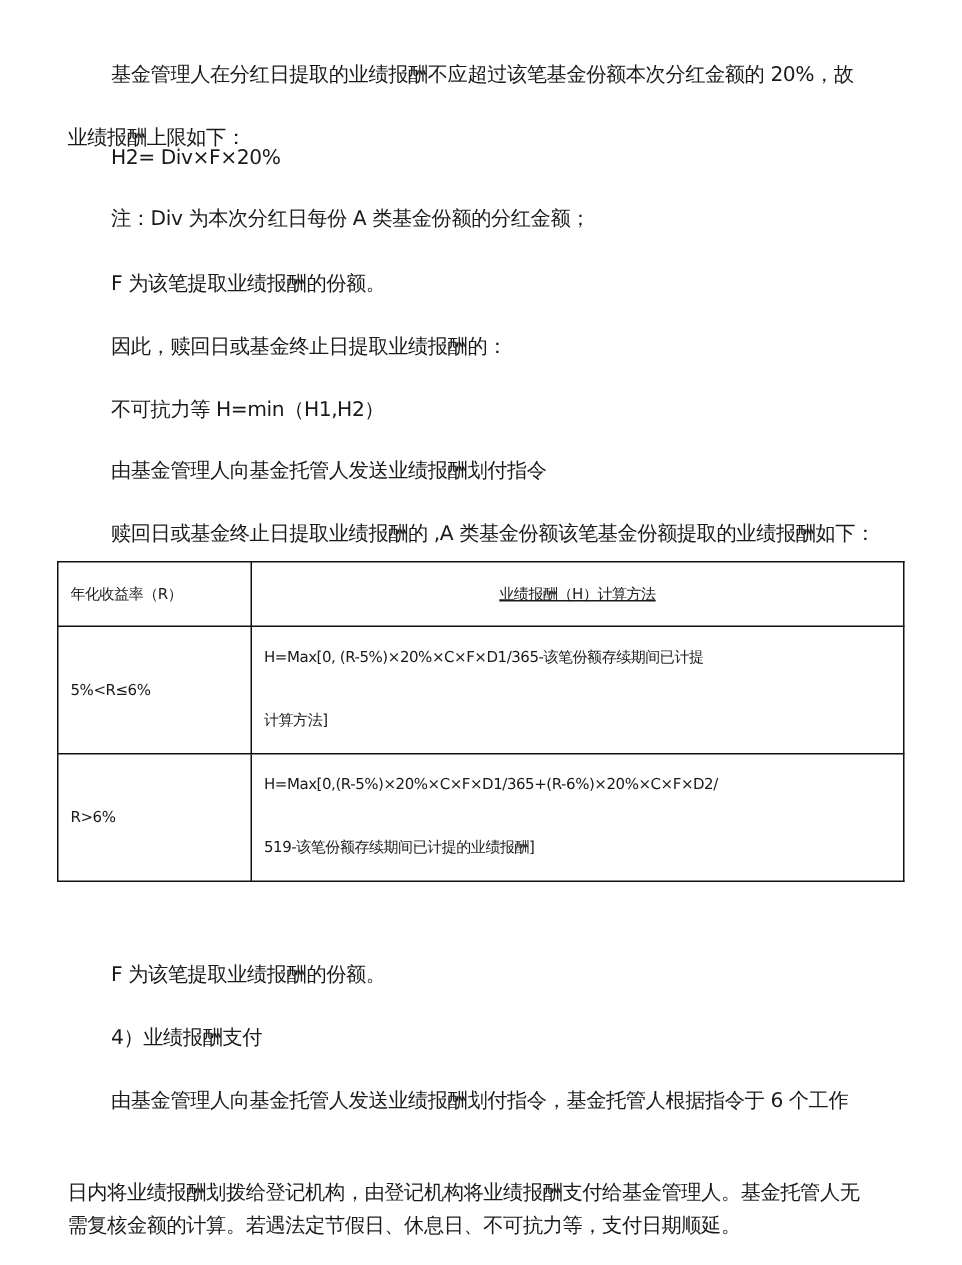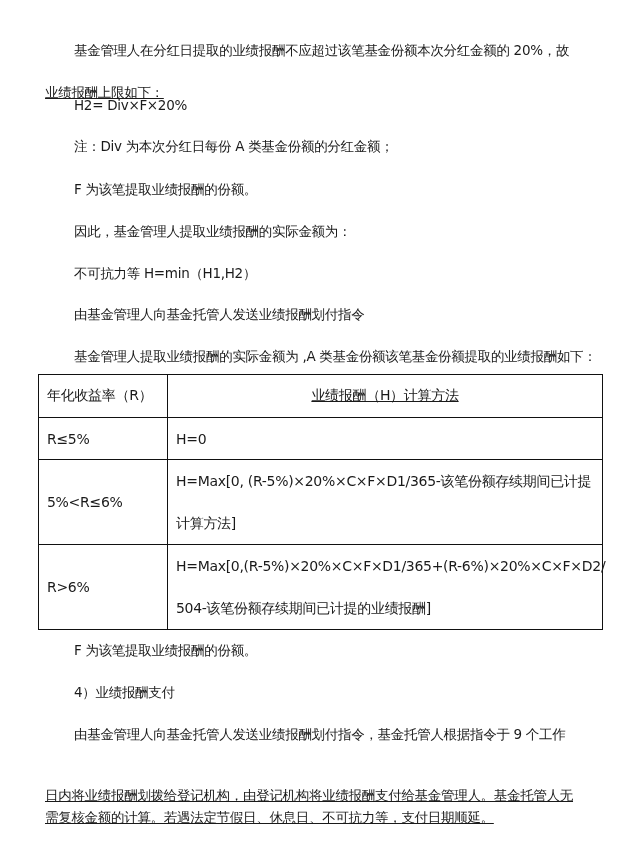--- a/index.html
+++ b/index.html
@@ -3,75 +3,71 @@
 <meta charset="utf-8">
 <style>
   html, body { margin: 0; padding: 0; background: #ffffff; }
   body {
     width: 641px; height: 843px; position: relative; overflow: hidden;
     font-family: "DejaVu Sans", "Liberation Sans", sans-serif;
     font-size: 13.5px; color: #1a1a1a;
   }
   .line { position: absolute; white-space: nowrap; line-height: 18px; letter-spacing: -0.3px; }
   .ind { left: 74px; }
-  .noind { left: 45px; text-decoration: underline; }
+  .noind { left: 45px; }
   table.fee {
     position: absolute; left: 38px; top: 374px; width: 565px;
     border-collapse: collapse; table-layout: fixed;
   }
   table.fee td {
     border: 1.5px solid #111; padding: 0 0 0 8px; vertical-align: middle;
-    font-size: 14px; letter-spacing: -0.3px; white-space: nowrap;
+    font-size: 10px; letter-spacing: -0.3px; white-space: nowrap;
   }
   table.fee td.c1 { width: 120px; }
   table.fee tr.h td { height: 42px; }
   table.fee tr.r1 td { height: 41px; }
   table.fee tr.r2 td, table.fee tr.r3 td { height: 82px; }
   table.fee td.center { text-align: center; padding: 0; text-decoration: underline; }
   .two { line-height: 42px; }
 </style>
 </head>
 <body>
 
 <div>
   <div class="line ind" style="top:41px">基金管理人在分红日提取的业绩报酬不应超过该笔基金份额本次分红金额的 20%，故</div>
   <div class="line noind" style="top:83px">业绩报酬上限如下：</div>
   <div class="line ind" style="top:96px; top:96px;">H2= Div×F×20%</div>
   <div class="line ind" style="top:137px">注：Div 为本次分红日每份 A 类基金份额的分红金额；</div>
   <div class="line ind" style="top:180px">F 为该笔提取业绩报酬的份额。</div>
-  <div class="line ind" style="top:222px">因此，基金管理人提取业绩报酬的实际金额为：</div>
+  <div class="line ind" style="top:222px">因此，赎回日或基金终止日提取业绩报酬的：</div>
   <div class="line ind" style="top:264px">不可抗力等 H=min（H1,H2）</div>
   <div class="line ind" style="top:305px">由基金管理人向基金托管人发送业绩报酬划付指令</div>
-  <div class="line ind" style="top:347px">基金管理人提取业绩报酬的实际金额为 ,A 类基金份额该笔基金份额提取的业绩报酬如下：</div>
+  <div class="line ind" style="top:347px">赎回日或基金终止日提取业绩报酬的 ,A 类基金份额该笔基金份额提取的业绩报酬如下：</div>
 
   <table class="fee">
     <tbody>
         <tr class="h">
       <td class="c1">年化收益率（R）</td>
       <td class="center">业绩报酬（H）计算方法</td>
-    </tr>
-    <tr class="r1">
-      <td class="c1">R≤5%</td>
-      <td><span>H=0</span></td>
     </tr>
     <tr class="r2">
       <td class="c1">5%&lt;R≤6%</td>
       <td class="two">
         <div>H=Max[0, (R-5%)×20%×C×F×D1/365-该笔份额存续期间已计提</div>
         <div>计算方法]</div>
       </td>
     </tr>
     <tr class="r3">
       <td class="c1">R&gt;6%</td>
       <td class="two">
         <div>H=Max[0,(R-5%)×20%×C×F×D1/365+(R-6%)×20%×C×F×D2/</div>
-        <div>504-该笔份额存续期间已计提的业绩报酬]</div>
+        <div>519-该笔份额存续期间已计提的业绩报酬]</div>
       </td>
     </tr>
   </tbody>
     </table>
 
   <div class="line ind" style="top:641px">F 为该笔提取业绩报酬的份额。</div>
   <div class="line ind" style="top:683px">4）业绩报酬支付</div>
-  <div class="line ind" style="top:725px">由基金管理人向基金托管人发送业绩报酬划付指令，基金托管人根据指令于  9  个工作</div>
+  <div class="line ind" style="top:725px">由基金管理人向基金托管人发送业绩报酬划付指令，基金托管人根据指令于  6  个工作</div>
   <div class="line noind" style="top:786px">日内将业绩报酬划拨给登记机构，由登记机构将业绩报酬支付给基金管理人。基金托管人无</div>
   <div class="line noind" style="top:808px">需复核金额的计算。若遇法定节假日、休息日、不可抗力等，支付日期顺延。</div>
 </div>
 
 </body></html>

